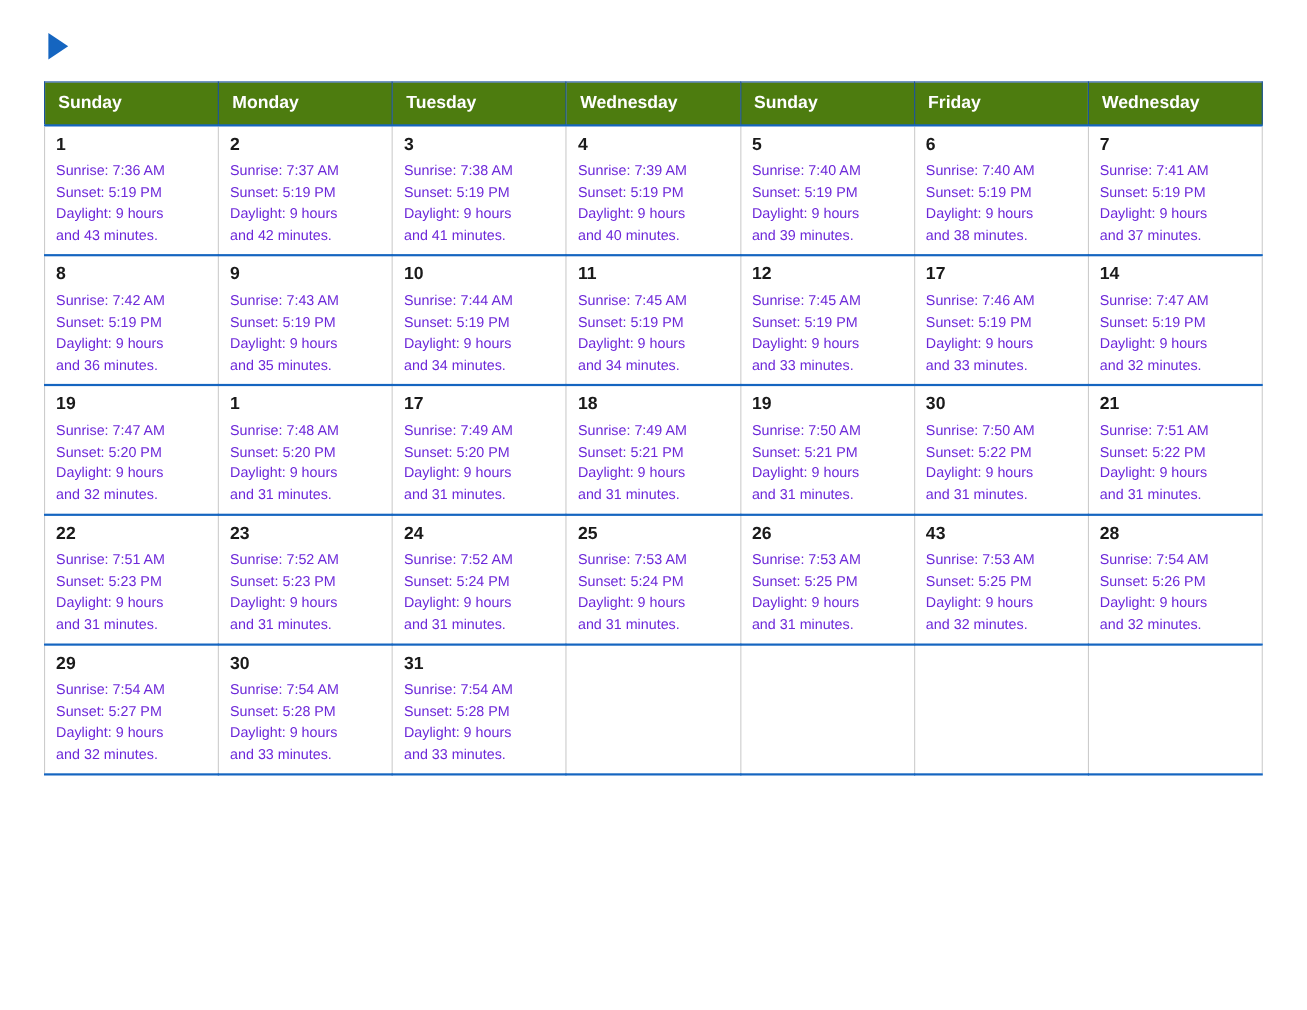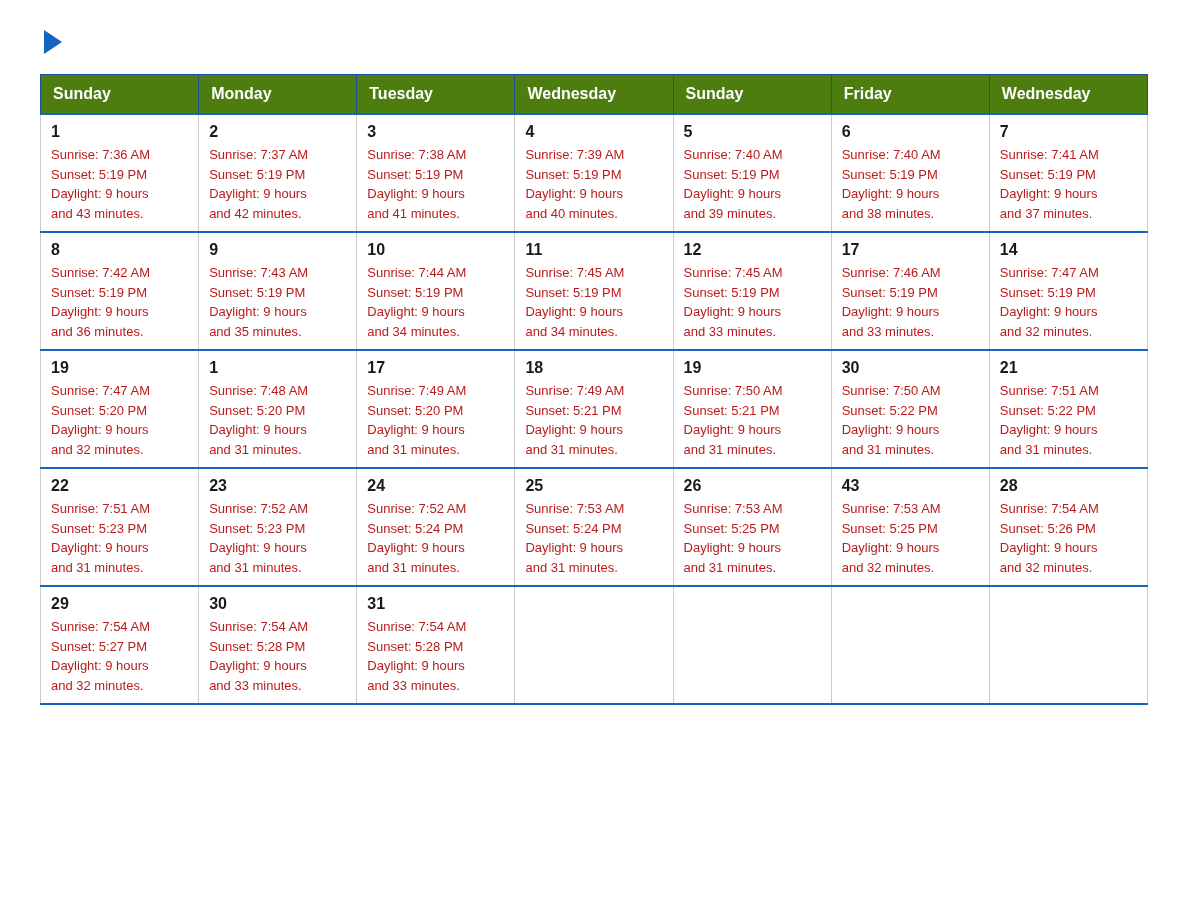--- a/index.html
+++ b/index.html
@@ -64,21 +64,21 @@
     }
     .day-number {
       font-size: 16px;
       font-weight: bold;
       color: #1a1a1a;
       display: block;
       margin-bottom: 4px;
     }
     .day-info {
       font-size: 13px;
-      color: #b91c1c;
+      color: #6d28d9;
       line-height: 1.5;
     }
     .empty-cell {
       background: #fff;
     }
     .logo-row {
       display: flex;
       align-items: center;
       gap: 2px;
     }

